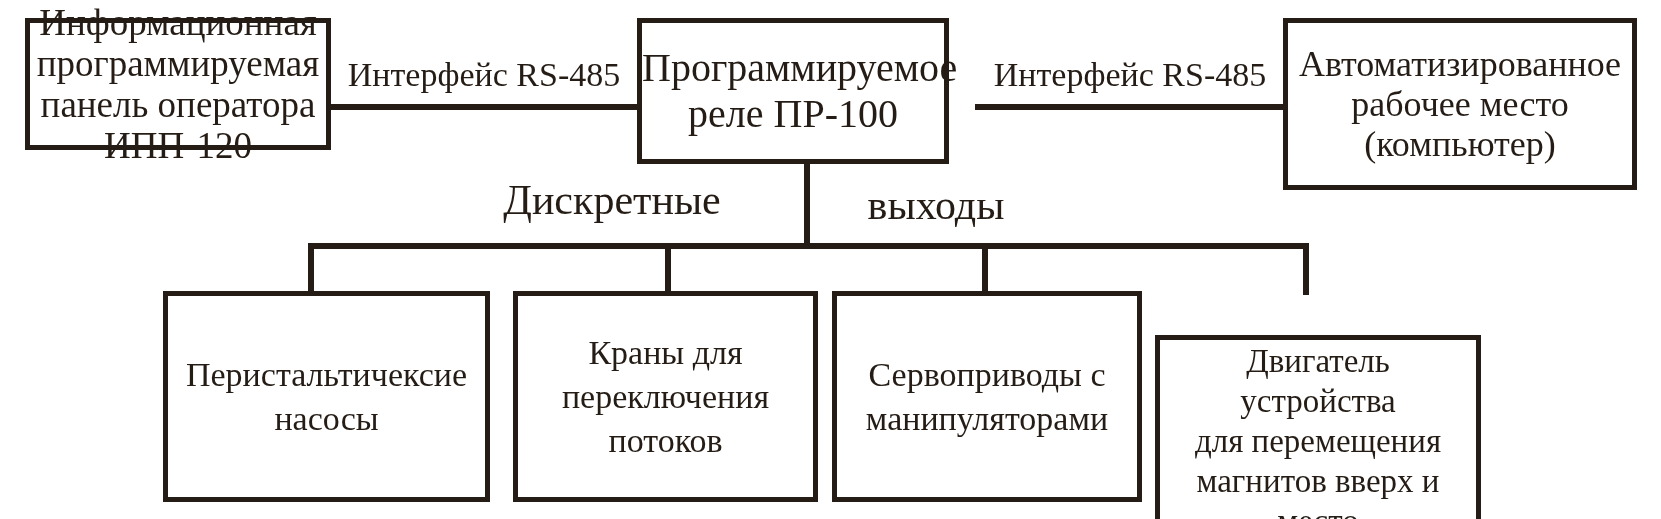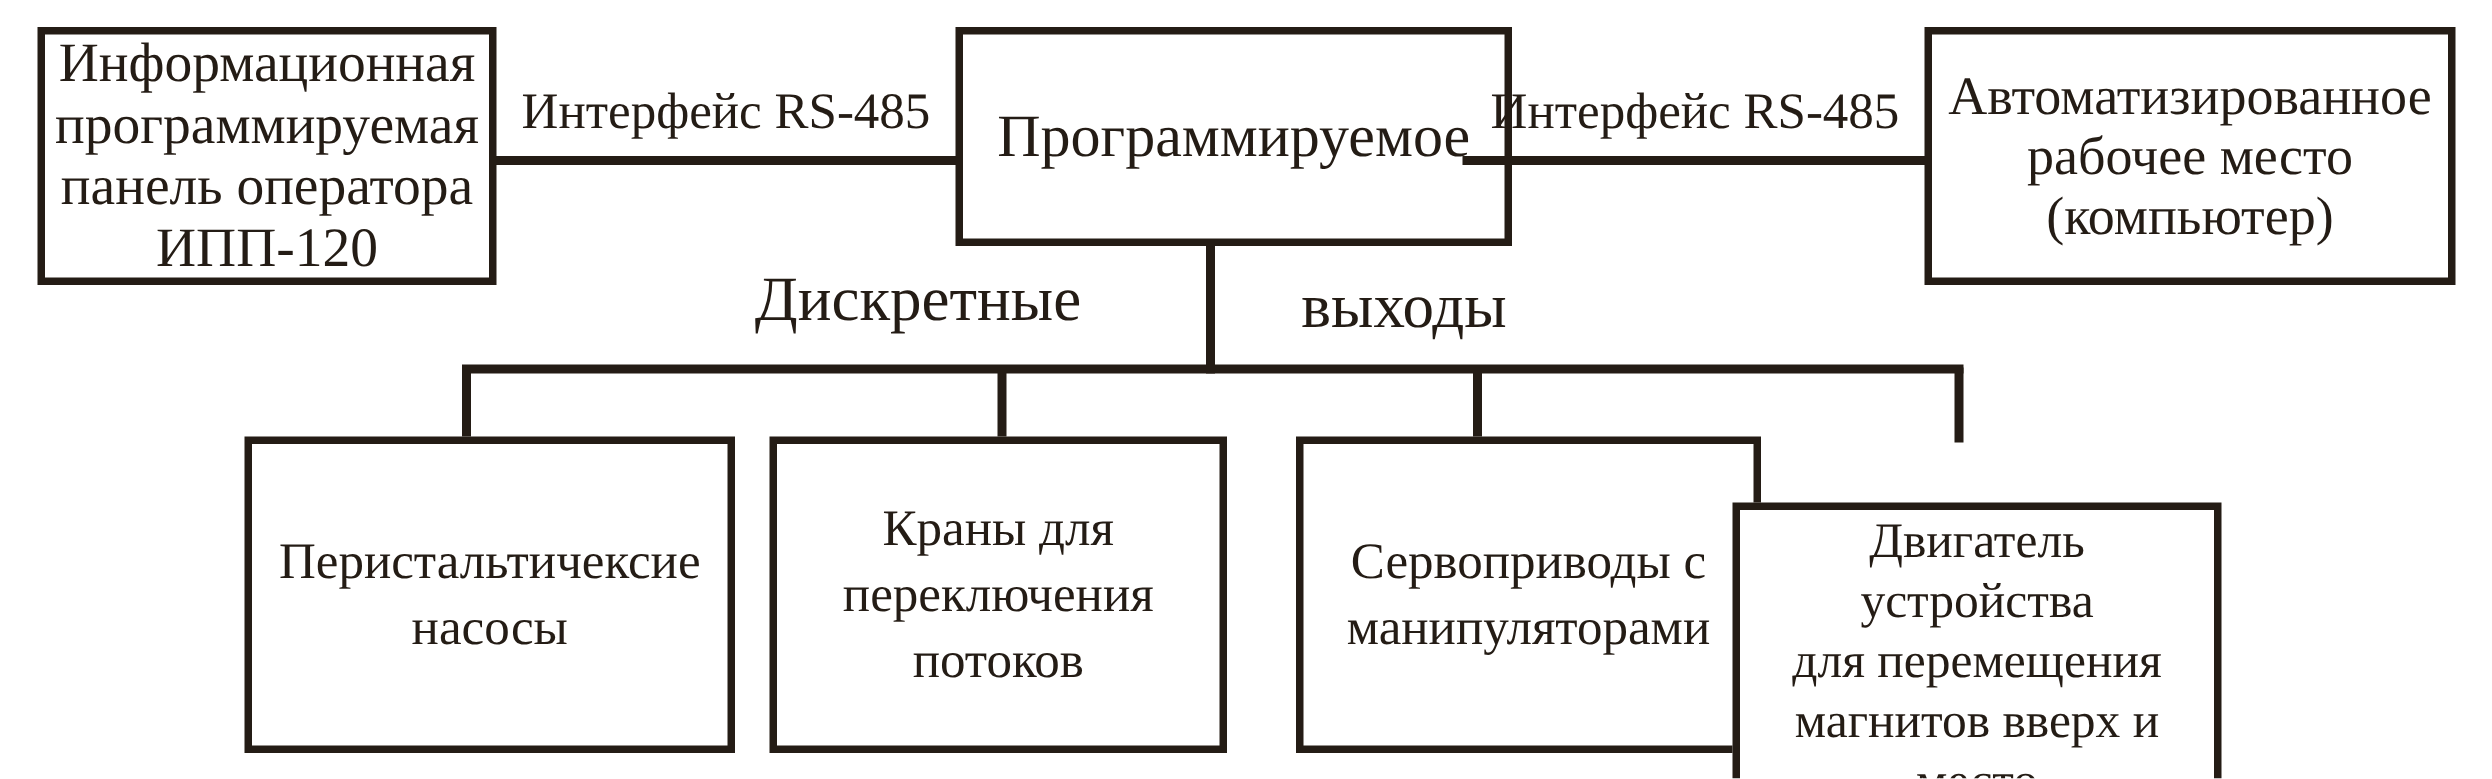--- a/index.html
+++ b/index.html
@@ -23,27 +23,27 @@
     display:flex;align-items:center;justify-content:center;
     text-align:center;
   }
   .box .lines{width:100%;}
   .hline{position:absolute;height:6px;background:var(--ink);}
   .vline{position:absolute;width:6px;background:var(--ink);}
   .floatlabel{
     position:absolute;text-align:center;white-space:nowrap;
   }
   
-  .b-ipp  {left:25px;  top:18px; width:306px;height:172px;font-size:37px;line-height:41px;}
-  .b-pr100{left:637px; top:18px; width:371px;height:146px;font-size:40px;line-height:46px;}
+  .b-ipp  {left:25px;  top:18px; width:306px;height:132px;font-size:37px;line-height:41px;}
+  .b-pr100{left:637px; top:18px; width:312px;height:146px;font-size:40px;line-height:46px;}
   .b-arm  {left:1283px;top:18px; width:354px;height:172px;font-size:36px;line-height:40px;}
   
   .b-pumps {left:163px; top:291px;width:327px;height:211px;font-size:34px;line-height:44px;}
   .b-valves{left:513px; top:291px;width:305px;height:211px;font-size:34px;line-height:44px;}
-  .b-servos{left:832px; top:291px;width:310px;height:211px;font-size:34px;line-height:44px;margin-left:32px;}
+  .b-servos{left:832px; top:291px;width:310px;height:211px;font-size:34px;line-height:44px;}
   .b-motor {left:1155px;top:291px;width:326px;height:211px;font-size:33px;line-height:40px;margin-top:44px;}
   
   .l-left  {left:329px; top:104px;width:310px;}
   .l-right {left:975px; top:104px;width:310px;}
   .l-feeder{left:804px; top:162px;height:87px;}
   .l-bus   {left:308px; top:243px;width:1001px;}
   .l-stub1 {left:308px; top:245px;height:50px;}
   .l-stub2 {left:665px; top:245px;height:50px;}
   .l-stub3 {left:982px; top:245px;height:50px;}
   .l-stub4 {left:1303px;top:245px;height:50px;}
@@ -63,20 +63,21 @@
       <div>Информационная</div>
       <div>программируемая</div>
       <div>панель оператора</div>
       <div>ИПП-120</div>
     </div>
   </div>
 
   <div class="box b-pr100">
     <div class="lines">
       <div>Программируемое</div>
+      <div>реле ПР-100</div>
     </div>
   </div>
 
   <div class="box b-arm">
     <div class="lines">
       <div>Автоматизированное</div>
       <div>рабочее место</div>
       <div>(компьютер)</div>
     </div>
   </div>

